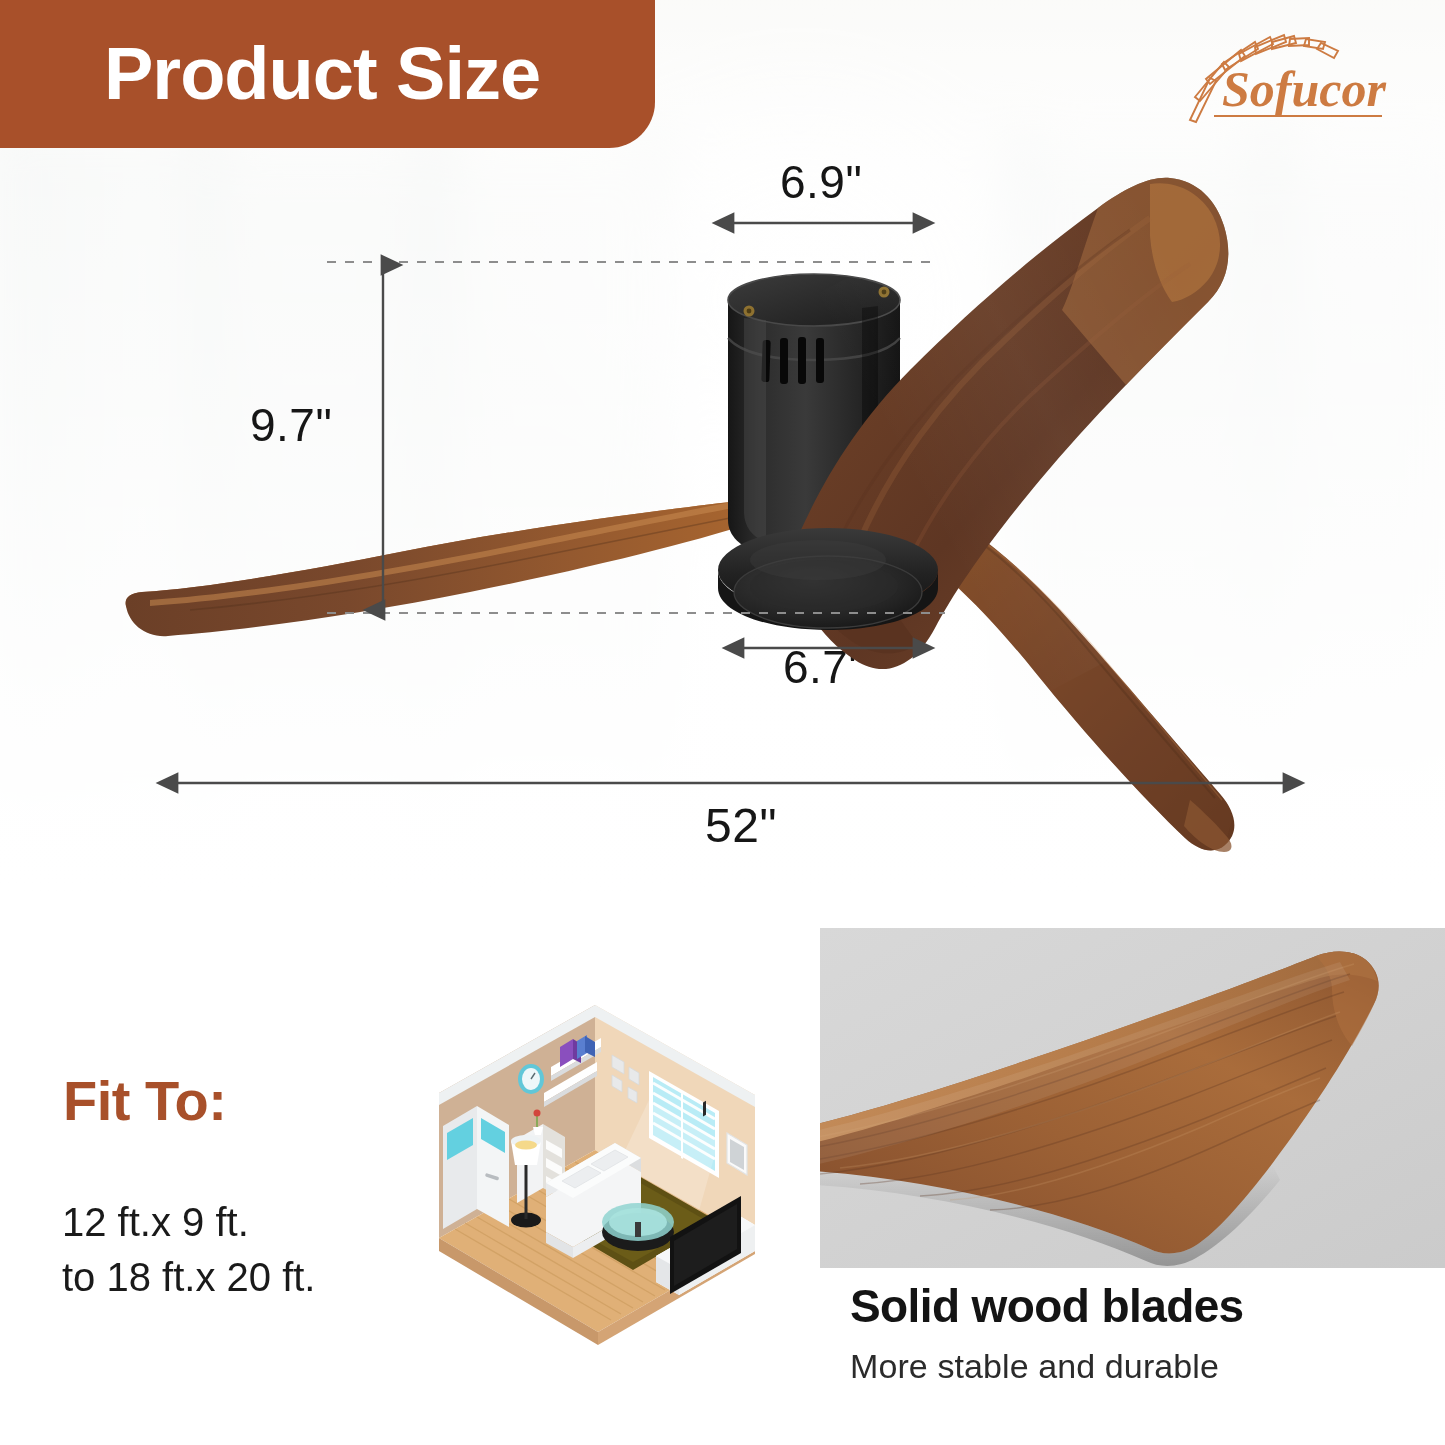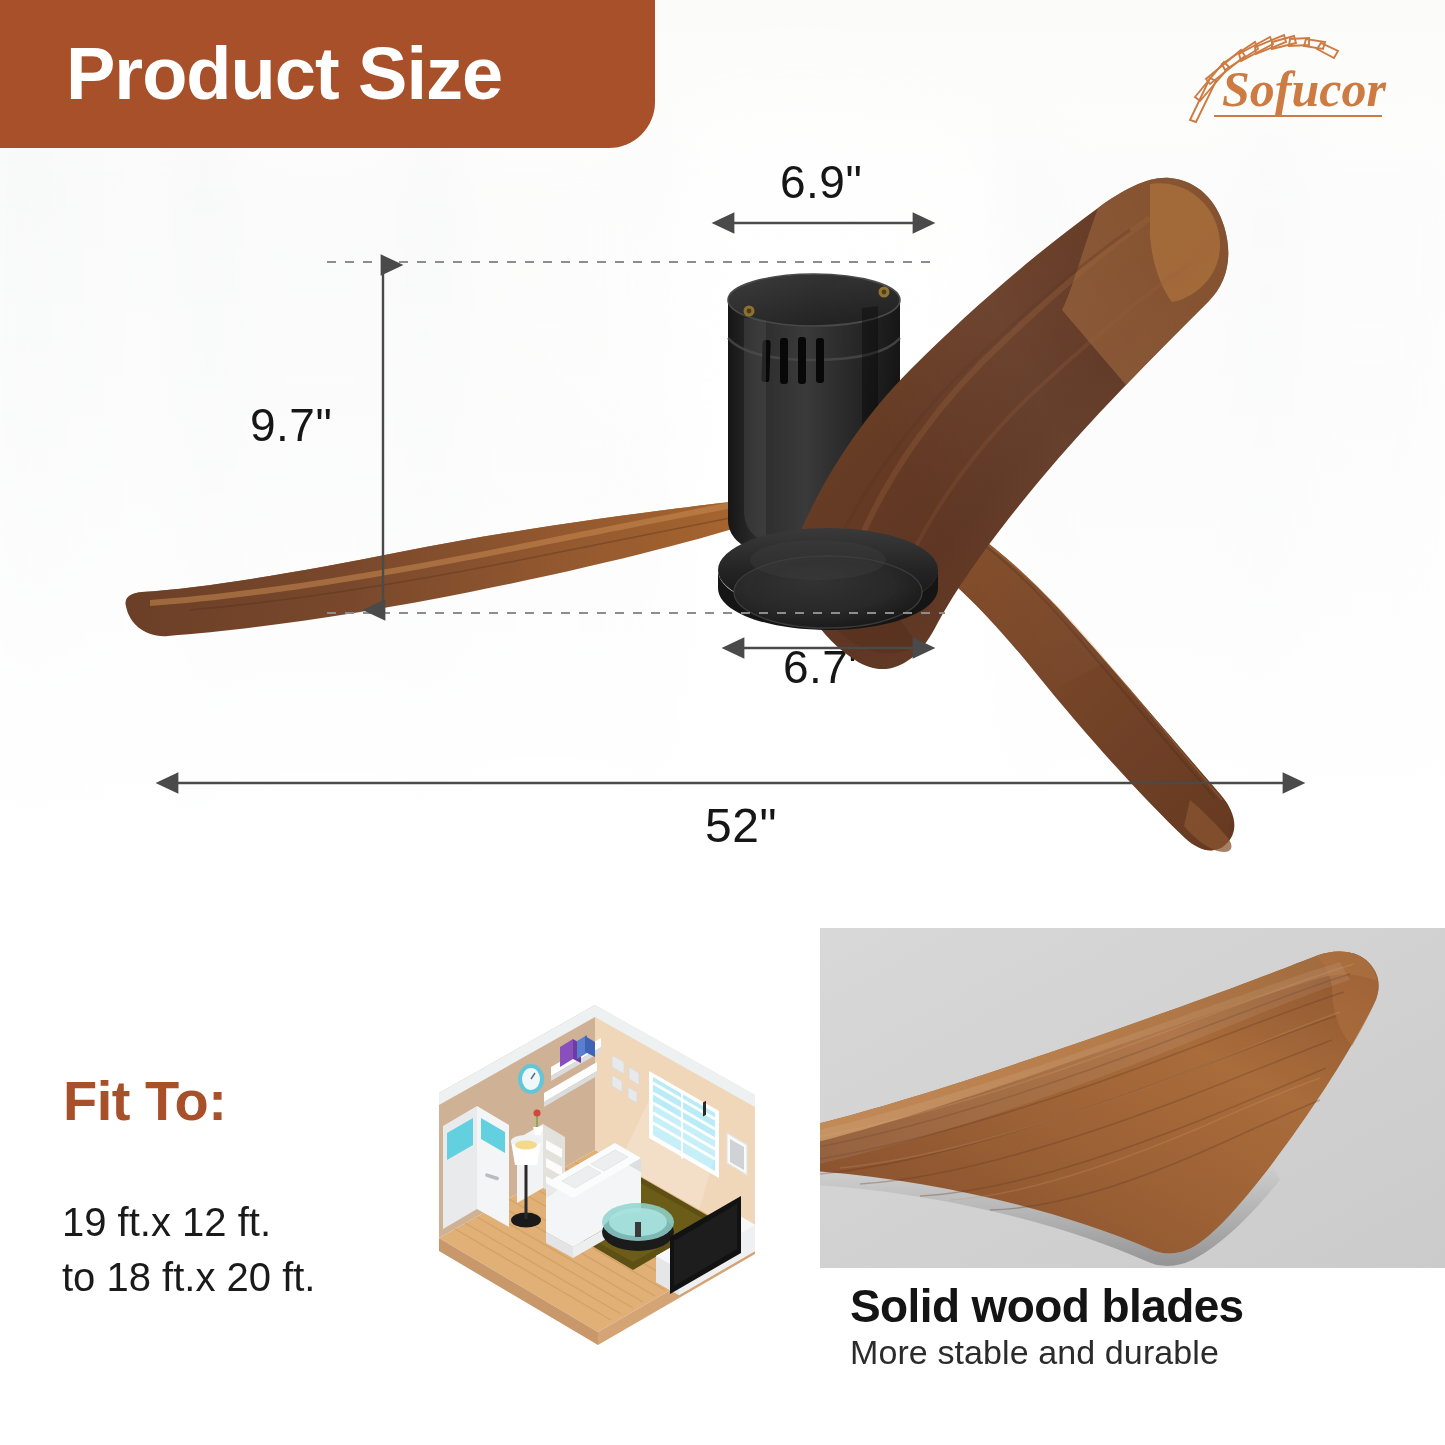--- a/index.html
+++ b/index.html
@@ -55,20 +55,21 @@
     display:flex; align-items:center;
     z-index:9;
   }
   #title-badge .t {
     color:#ffffff;
     font-size:74px;
     font-weight:bold;
     letter-spacing:-1px;
     padding-left:66px;
     line-height:1;
+    margin-left:38px;
   }
 
   
   #logo { position:absolute; right:46px; top:24px; width:215px; height:118px; z-index:9; }
 
   
   #fan { position:absolute; left:0; top:0; width:1445px; height:897px; z-index:4; }
 
   
   #dims { position:absolute; left:0; top:0; width:1445px; height:897px; z-index:6; }
@@ -99,21 +100,21 @@
 
   
   #blade-panel { position:absolute; left:820px; top:928px; width:625px; height:475px; }
   #blade-photo {
     position:absolute; left:0; top:0; width:625px; height:340px;
     background:linear-gradient(160deg,#d5d5d5 0%,#d0d0d0 40%,#cfcfcf 100%);
     overflow:hidden;
   }
   #blade-caption { position:absolute; left:30px; top:352px; width:595px; }
   #blade-title { color:#141414; font-size:46px; font-weight:bold; letter-spacing:-.6px; line-height:1.15; }
-  #blade-sub { color:#2b2b2b; font-size:34px; font-weight:400; margin-top:0; letter-spacing:.1px; }
+  #blade-sub { color:#2b2b2b; font-size:34px; font-weight:400; margin-top:14px; letter-spacing:.1px; }
 </style>
 </head>
 <body>
 
 <div id="hero">
 
   <div class="bg-wash"></div>
   <div class="bg-blur">
     <div class="bw w1"></div>
       <div class="bw w2"></div>
@@ -326,21 +327,21 @@
   </g>
   <text x="38" y="82" font-family="'Liberation Serif', serif" font-style="italic" font-weight="bold" font-size="50" fill="#cd7b42">Sofucor</text>
   <line x1="30" y1="92" x2="198" y2="92" stroke="#cd7b42" stroke-width="2.2"></line>
 </svg>
 
 <div id="fit-panel">
   <div id="fit-title">Fit To:</div>
 </div>
 
 <div id="fit-lines">
-  <div class="fitline">19 ft.x 12 ft.</div>
+  <div class="fitline">12 ft.x 9 ft.</div>
   <div class="fitline">to 18 ft.x 20 ft.</div>
 </div>
 
 <svg id="room" viewBox="0 0 365 400">
 
   <path d="M14,118 L170,30 L170,175 L14,263 Z" fill="#cfb195"></path>
   <path d="M14,118 L170,30 L170,42 L14,130 Z" fill="#eef1f2"></path>
 
   <path d="M170,30 L330,120 L330,266 L170,175 Z" fill="#f0d7b9"></path>
   <path d="M170,30 L330,120 L330,132 L170,42 Z" fill="#eef1f2"></path>

